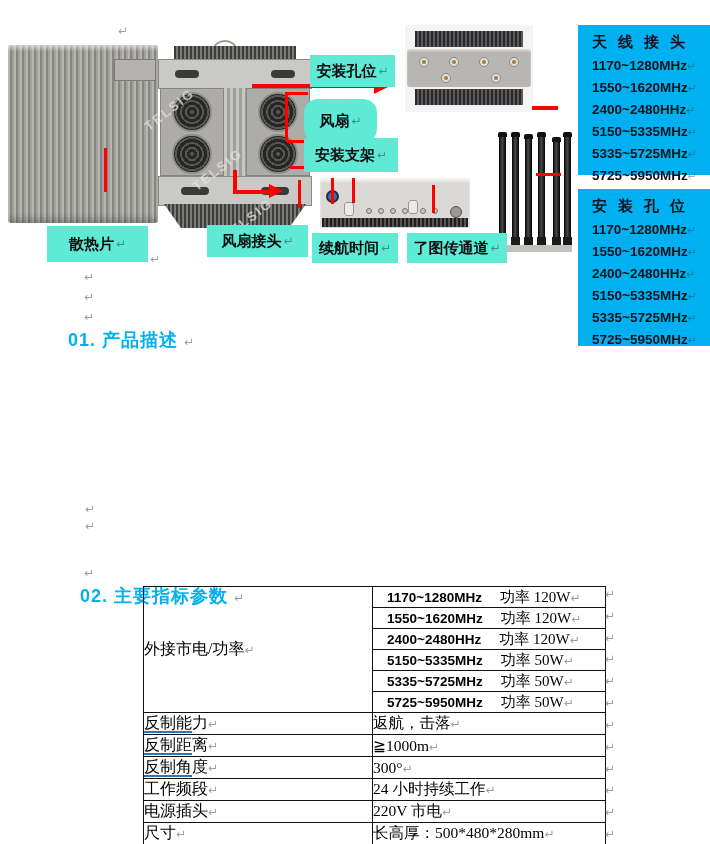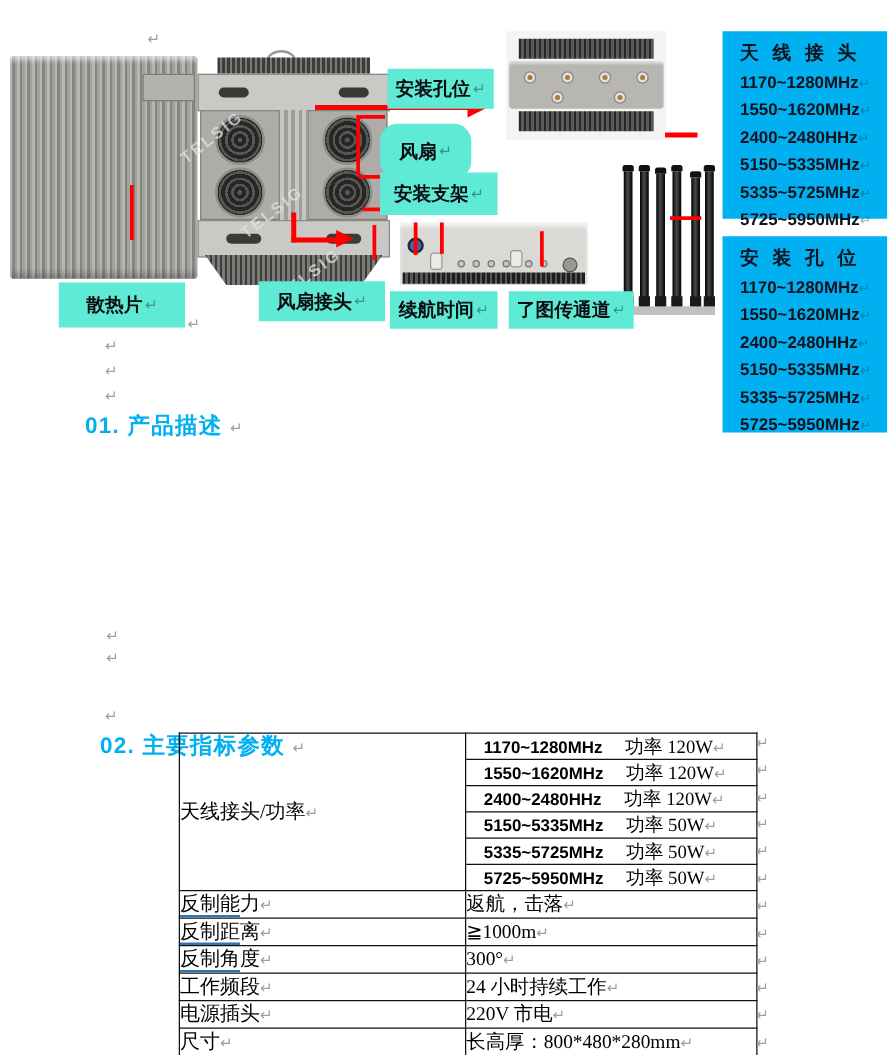--- a/index.html
+++ b/index.html
@@ -253,21 +253,21 @@
 
   <div class="abs sec-heading" style="left:80px;top:540px;margin-top:44px;">
     <span>02. 主要指标参数</span>
     <span class="pilcrow">↵</span>
   </div>
   <span class="abs pilcrow" style="left:84px;top:566px;">↵</span>
 
   <table class="spec-table">
     <tbody>
         <tr class="freq-row">
-      <td class="col-label cell-label" rowspan="6"><span>天线接头/功率</span><span class="pilcrow">↵</span></td>
+      <td class="col-label cell-label" rowspan="6"><span>外接市电/功率</span><span class="pilcrow">↵</span></td>
       <td class="col-value"><span class="freq-band">1170~1280MHz</span><span class="freq-power">功率 120W</span><span class="pilcrow">↵</span></td>
     </tr>
     <tr class="freq-row">
       <td class="col-value"><span class="freq-band">1550~1620MHz</span><span class="freq-power">功率 120W</span><span class="pilcrow">↵</span></td>
     </tr>
     <tr class="freq-row">
       <td class="col-value"><span class="freq-band">2400~2480HHz</span><span class="freq-power">功率 120W</span><span class="pilcrow">↵</span></td>
     </tr>
     <tr class="freq-row">
       <td class="col-value"><span class="freq-band">5150~5335MHz</span><span class="freq-power">功率 50W</span><span class="pilcrow">↵</span></td>
@@ -293,21 +293,21 @@
     <tr class="spec-row">
       <td class="col-label cell-label"><span>工作频段</span><span class="pilcrow">↵</span></td>
       <td class="col-value cell-value"><span>24 小时持续工作</span><span class="pilcrow">↵</span></td>
     </tr>
     <tr class="spec-row">
       <td class="col-label cell-label"><span>电源插头</span><span class="pilcrow">↵</span></td>
       <td class="col-value cell-value"><span>220V 市电</span><span class="pilcrow">↵</span></td>
     </tr>
     <tr class="spec-row">
       <td class="col-label cell-label"><span>尺寸</span><span class="pilcrow">↵</span></td>
-      <td class="col-value cell-value"><span>长高厚：800*480*280mm</span><span class="pilcrow">↵</span></td>
+      <td class="col-value cell-value"><span>长高厚：500*480*280mm</span><span class="pilcrow">↵</span></td>
     </tr>
   </tbody>
     </table>
 
   <div class="pilcrow-col">
     <span class="pilcrow">↵</span>
     <span class="pilcrow">↵</span>
     <span class="pilcrow">↵</span>
     <span class="pilcrow">↵</span>
     <span class="pilcrow">↵</span>

